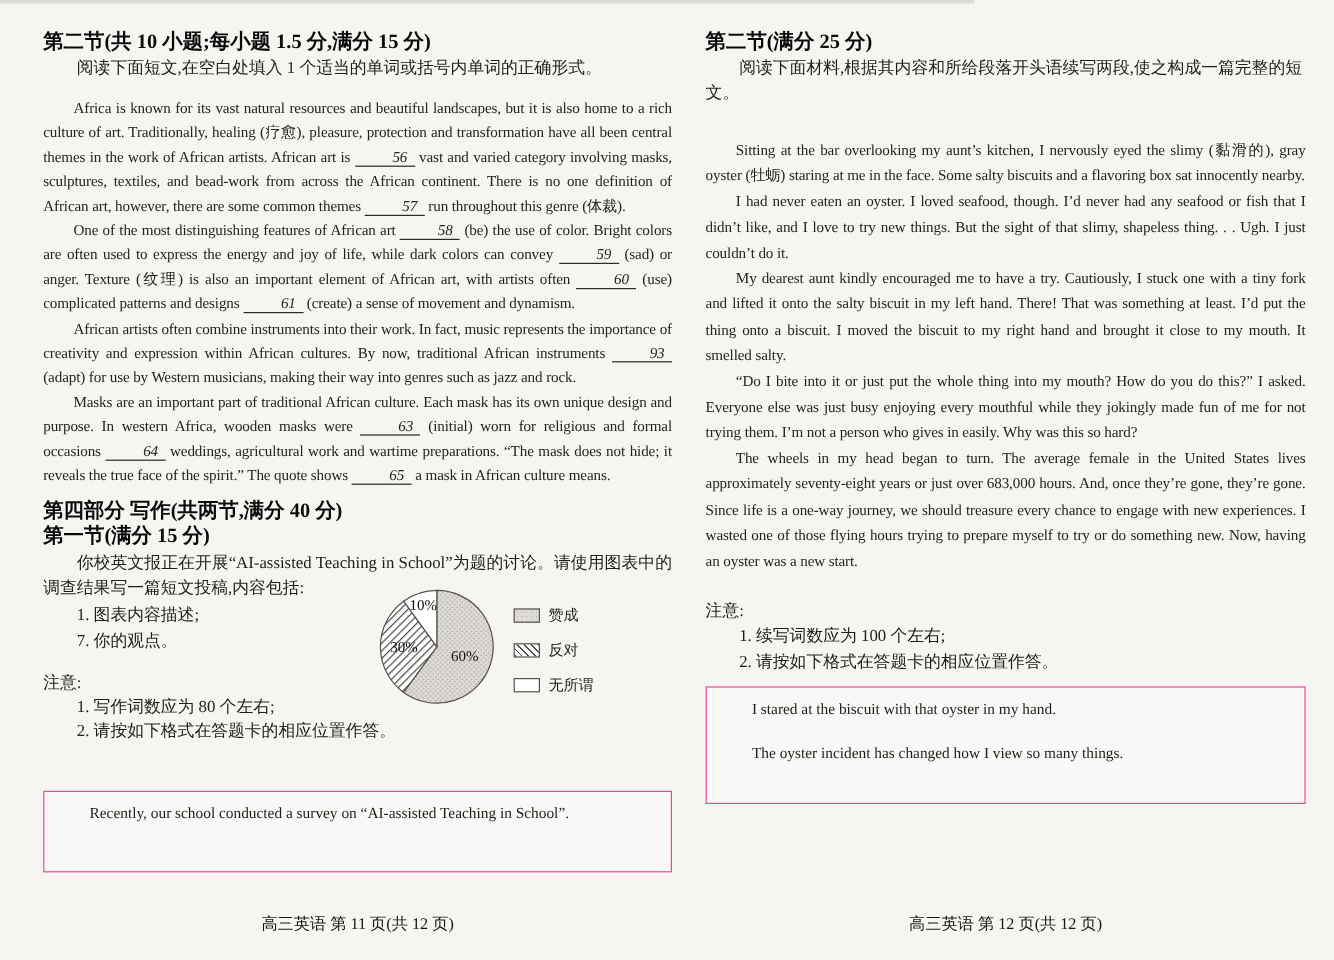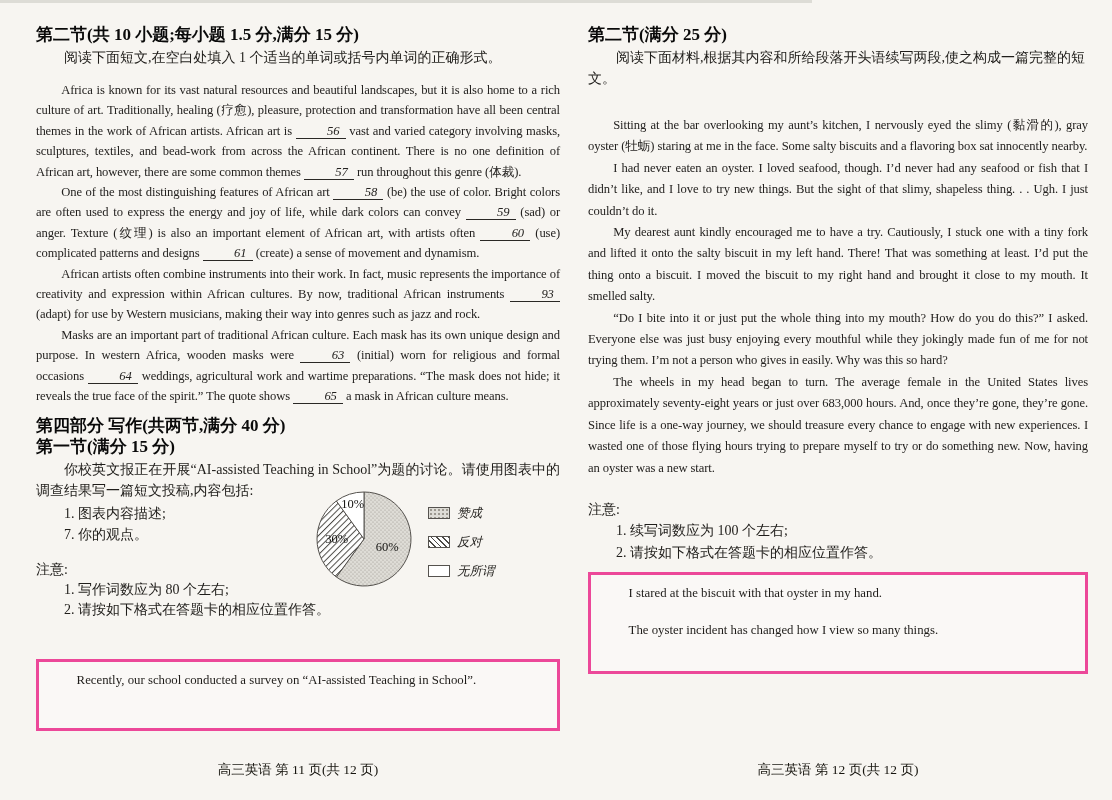--- a/index.html
+++ b/index.html
@@ -43,24 +43,24 @@
   .page-right .notice div{line-height:22px;}
 
   .chart{position:absolute;right:34px;top:-22px;width:230px;height:114px;margin:0;}
   .pie-label{font-family:"Liberation Serif","DejaVu Serif",serif;font-size:12.5px;fill:#131210;}
   .legend{position:absolute;left:132px;top:22px;}
   .legend-row{display:flex;align-items:center;gap:7px;margin-bottom:8px;}
   .sw{width:22px;height:12px;border:1px solid #55524e;box-sizing:border-box;display:inline-block;background:#fff;}
   .sw-dotted-gray{background-color:#dedcd6;background-image:radial-gradient(#97938b 0.7px,rgba(0,0,0,0) 0.8px);background-size:4px 4px;}
   .sw-diagonal-hatch{background-image:repeating-linear-gradient(45deg,#4c4a46 0 1px,rgba(0,0,0,0) 1px 4px);}
   .sw-white{background:#ffffff;}
-  .legend-label{font-size:12.5px;font-style:italic;}
+  .legend-label{font-size:12.5px;}
 
   .answer-box{
-    border:3px solid #ec4899;margin-top:8px;padding:9px 12px;background:rgba(255,255,255,.35);
+    border:1px solid #ec4899;margin-top:8px;padding:9px 12px;background:rgba(255,255,255,.35);
   }
   .page-left .answer-box{height:48px;}
   .page-right .answer-box{height:78px;margin-top:8px;}
   .answer-box p{margin:0;font-size:12.8px;line-height:19px;text-indent:2em;}
   .answer-box p + p{margin-top:18px;}
 
   .footer{position:absolute;bottom:16px;left:0;right:0;text-align:center;font-size:13.5px;color:#17150f;}
 </style>
 </head>
 <body>

